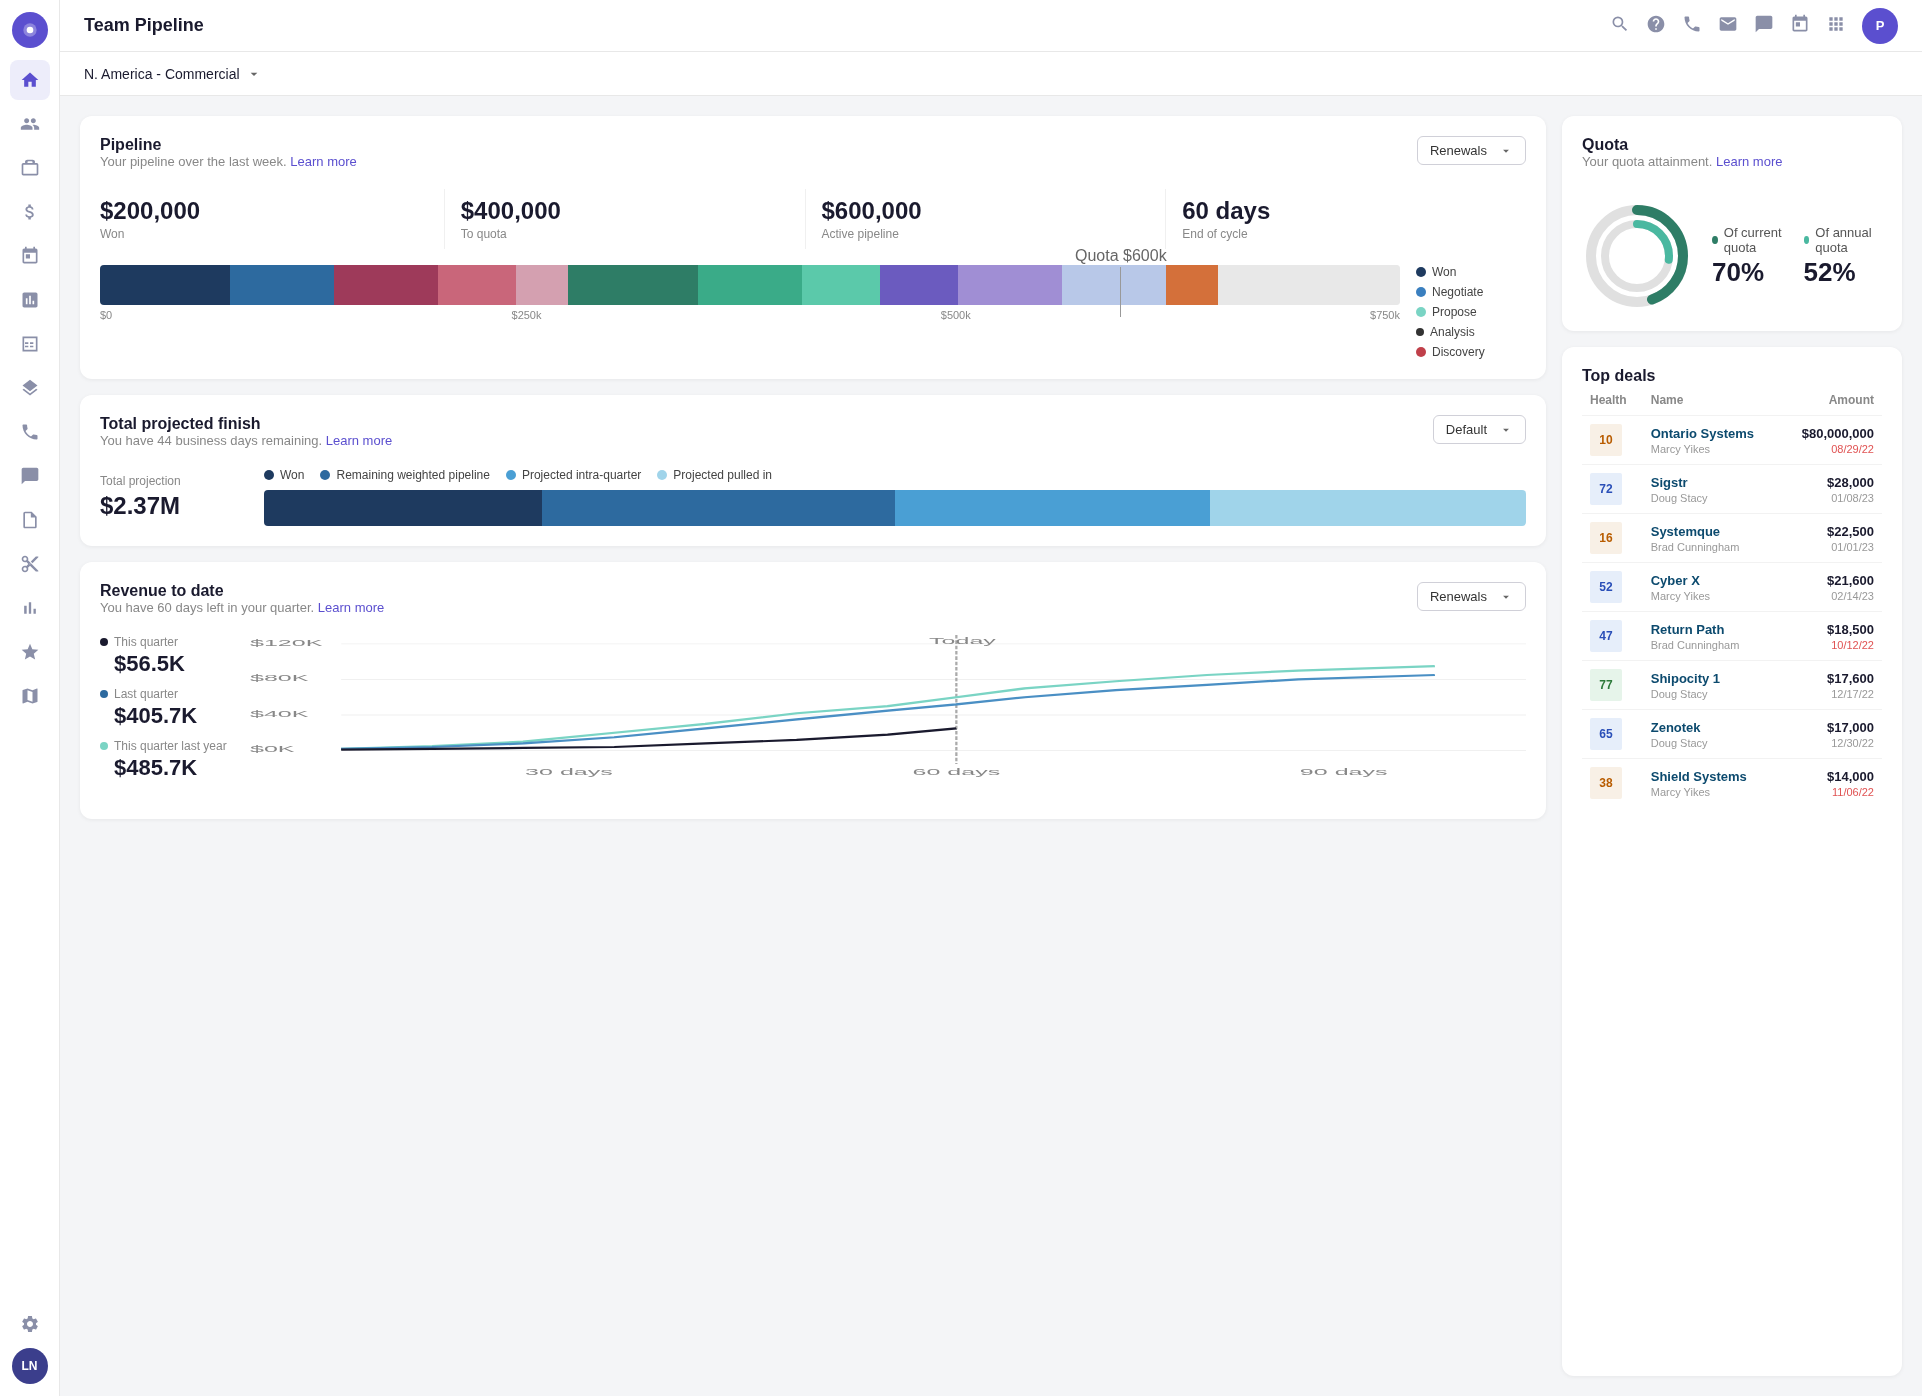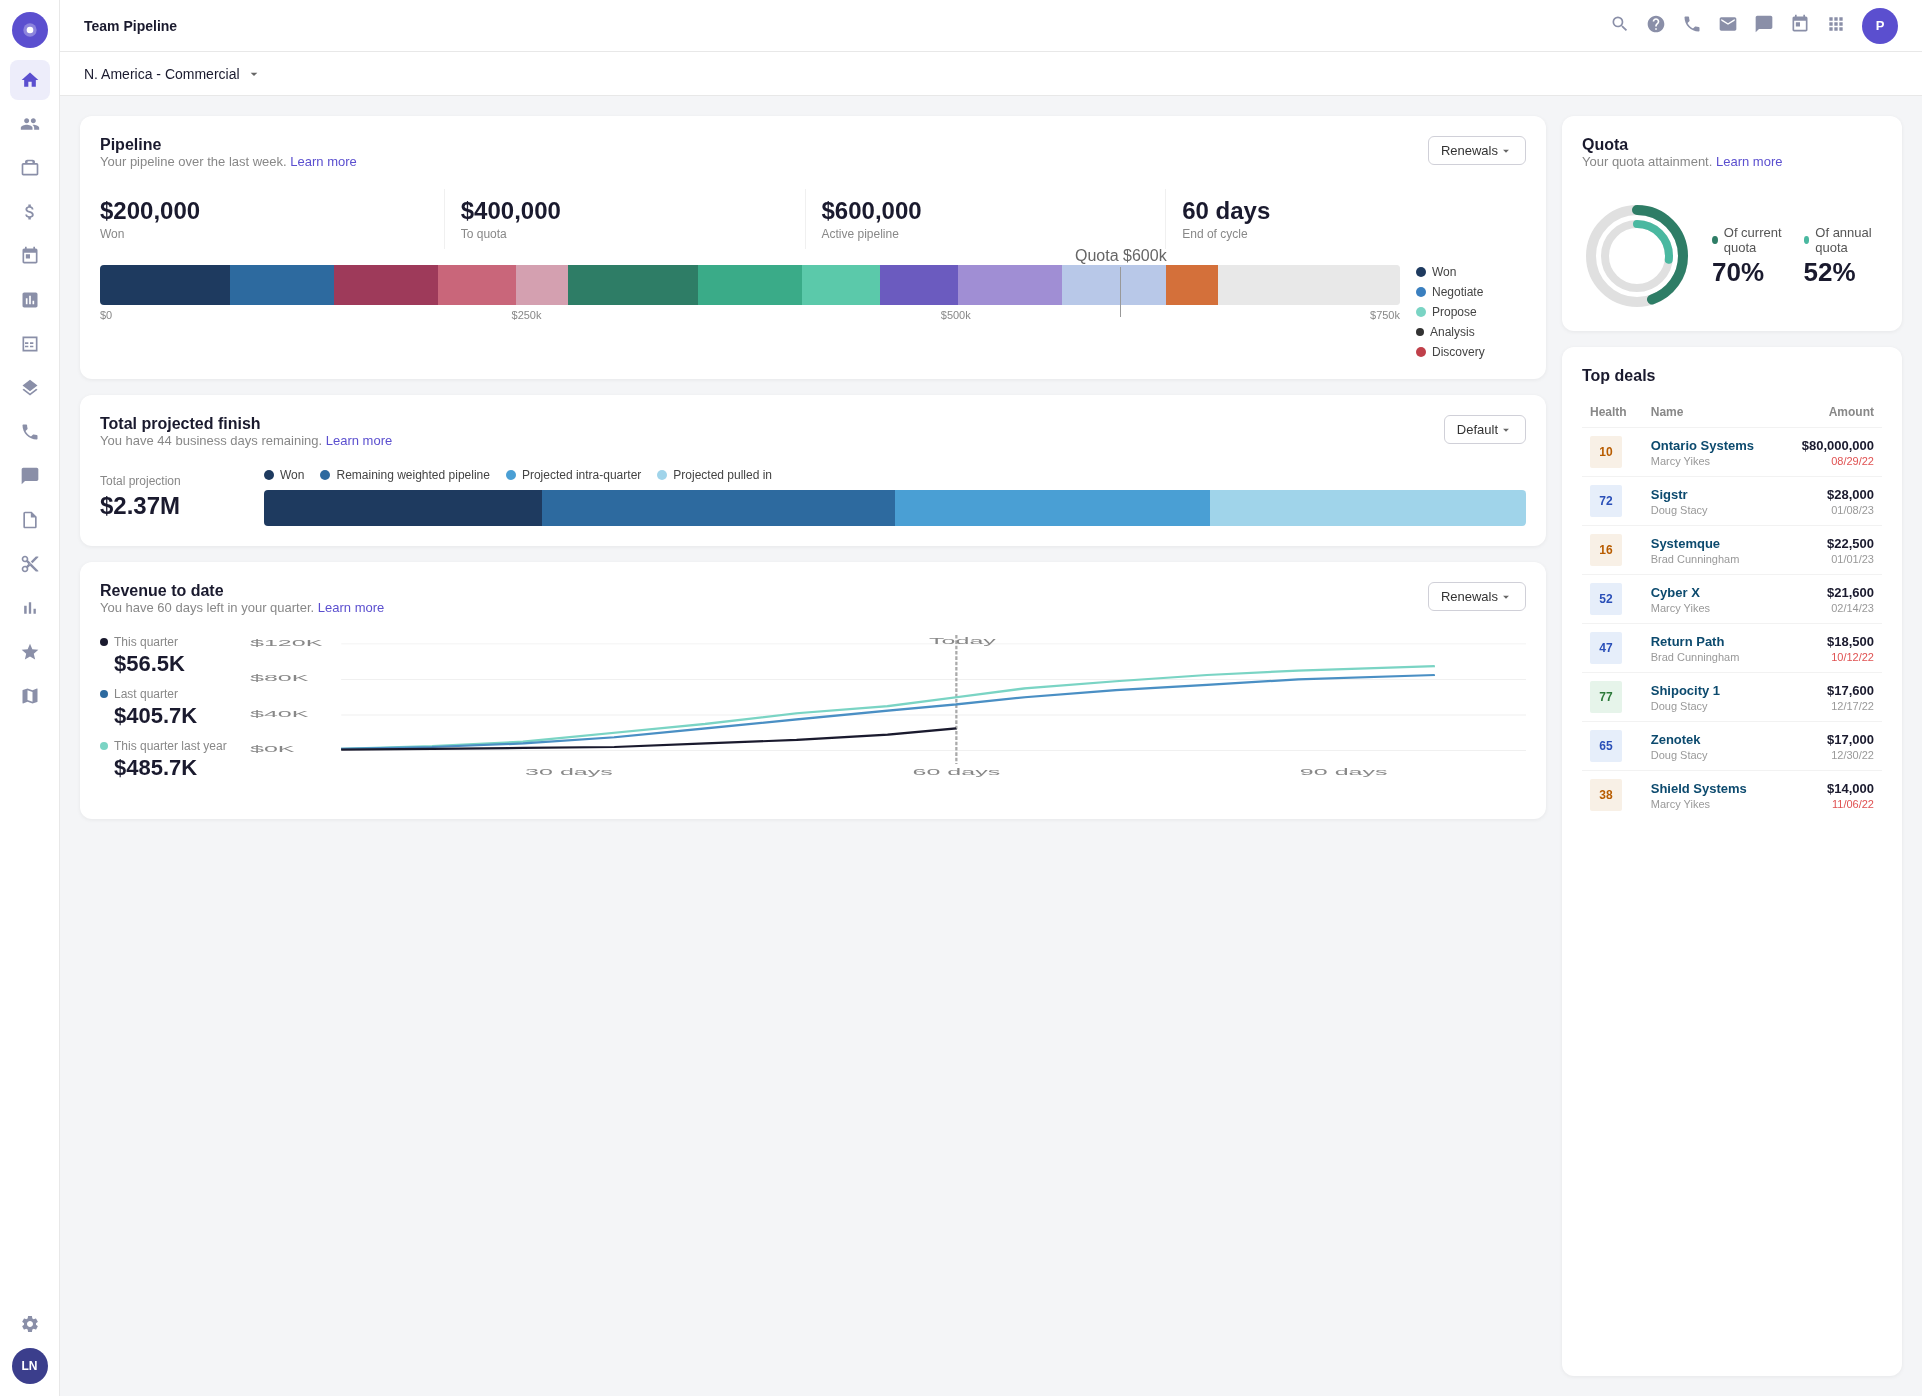--- a/index.html
+++ b/index.html
@@ -53,21 +53,21 @@
     .topbar {
       background: #fff;
       border-bottom: 1px solid #e8e8e8;
       padding: 0 24px;
       height: 52px;
       display: flex;
       align-items: center;
       justify-content: space-between;
       flex-shrink: 0;
     }
-    .topbar-title { font-size: 14px; font-weight: 600; color: #1a1a2e; }
+    .topbar-title { font-size: 18px; font-weight: 600; color: #1a1a2e; }
     .topbar-icons { display: flex; gap: 16px; align-items: center; }
     .topbar-icon { color: #8a8fa8; cursor: pointer; }
     .topbar-icon svg { width: 20px; height: 20px; }
     .topbar-user-btn {
       width: 36px; height: 36px;
       border-radius: 50%;
       background: #5b4fcf;
       display: flex; align-items: center; justify-content: center;
       color: #fff;
       font-size: 13px;
@@ -119,21 +119,21 @@
     .dropdown-btn {
       border: 1px solid #d0d0d8;
       border-radius: 6px;
       padding: 6px 12px;
       font-size: 13px;
       color: #333;
       background: #fff;
       cursor: pointer;
       display: flex;
       align-items: center;
-      gap: 1px;
+      gap: 12px;
       white-space: nowrap;
     }
     .dropdown-btn svg { width: 14px; height: 14px; color: #666; }
 
     
     .pipeline-stats { display: flex; gap: 0; margin-bottom: 16px; }
     .pipeline-stat {
       flex: 1;
       padding: 8px 16px;
       border-right: 1px solid #f0f0f0;
@@ -207,21 +207,21 @@
     .donut-container { position: relative; width: 110px; height: 110px; flex-shrink: 0; }
     .donut-container svg { width: 110px; height: 110px; }
     .quota-stats { display: flex; flex-direction: row; gap: 12px; }
     .quota-stat-item { }
     .quota-stat-label { display: flex; align-items: center; gap: 6px; font-size: 13px; color: #555; }
     .quota-stat-dot { width: 8px; height: 8px; border-radius: 50%; }
     .quota-stat-value { font-size: 26px; font-weight: 700; color: #1a1a2e; margin-top: 2px; }
 
     
     .top-deals-card { flex: 1; }
-    .deals-table { width: 100%; border-collapse: collapse; margin-top: 16px; }
+    .deals-table { width: 100%; border-collapse: collapse; margin-top: 4px; }
     .deals-table th { font-size: 12px; font-weight: 600; color: #888; text-align: left; padding: 4px 8px 8px; }
     .deals-table th:last-child { text-align: right; }
     .deals-table td { padding: 8px 8px; border-top: 1px solid #f2f2f2; font-size: 13px; vertical-align: middle; }
     .deal-health {
       width: 32px; height: 32px; border-radius: 2px;
       background: #f8f0e6;
       display: flex; align-items: center; justify-content: center;
       font-size: 12px; font-weight: 600;
       color: #b85c00;
     }

